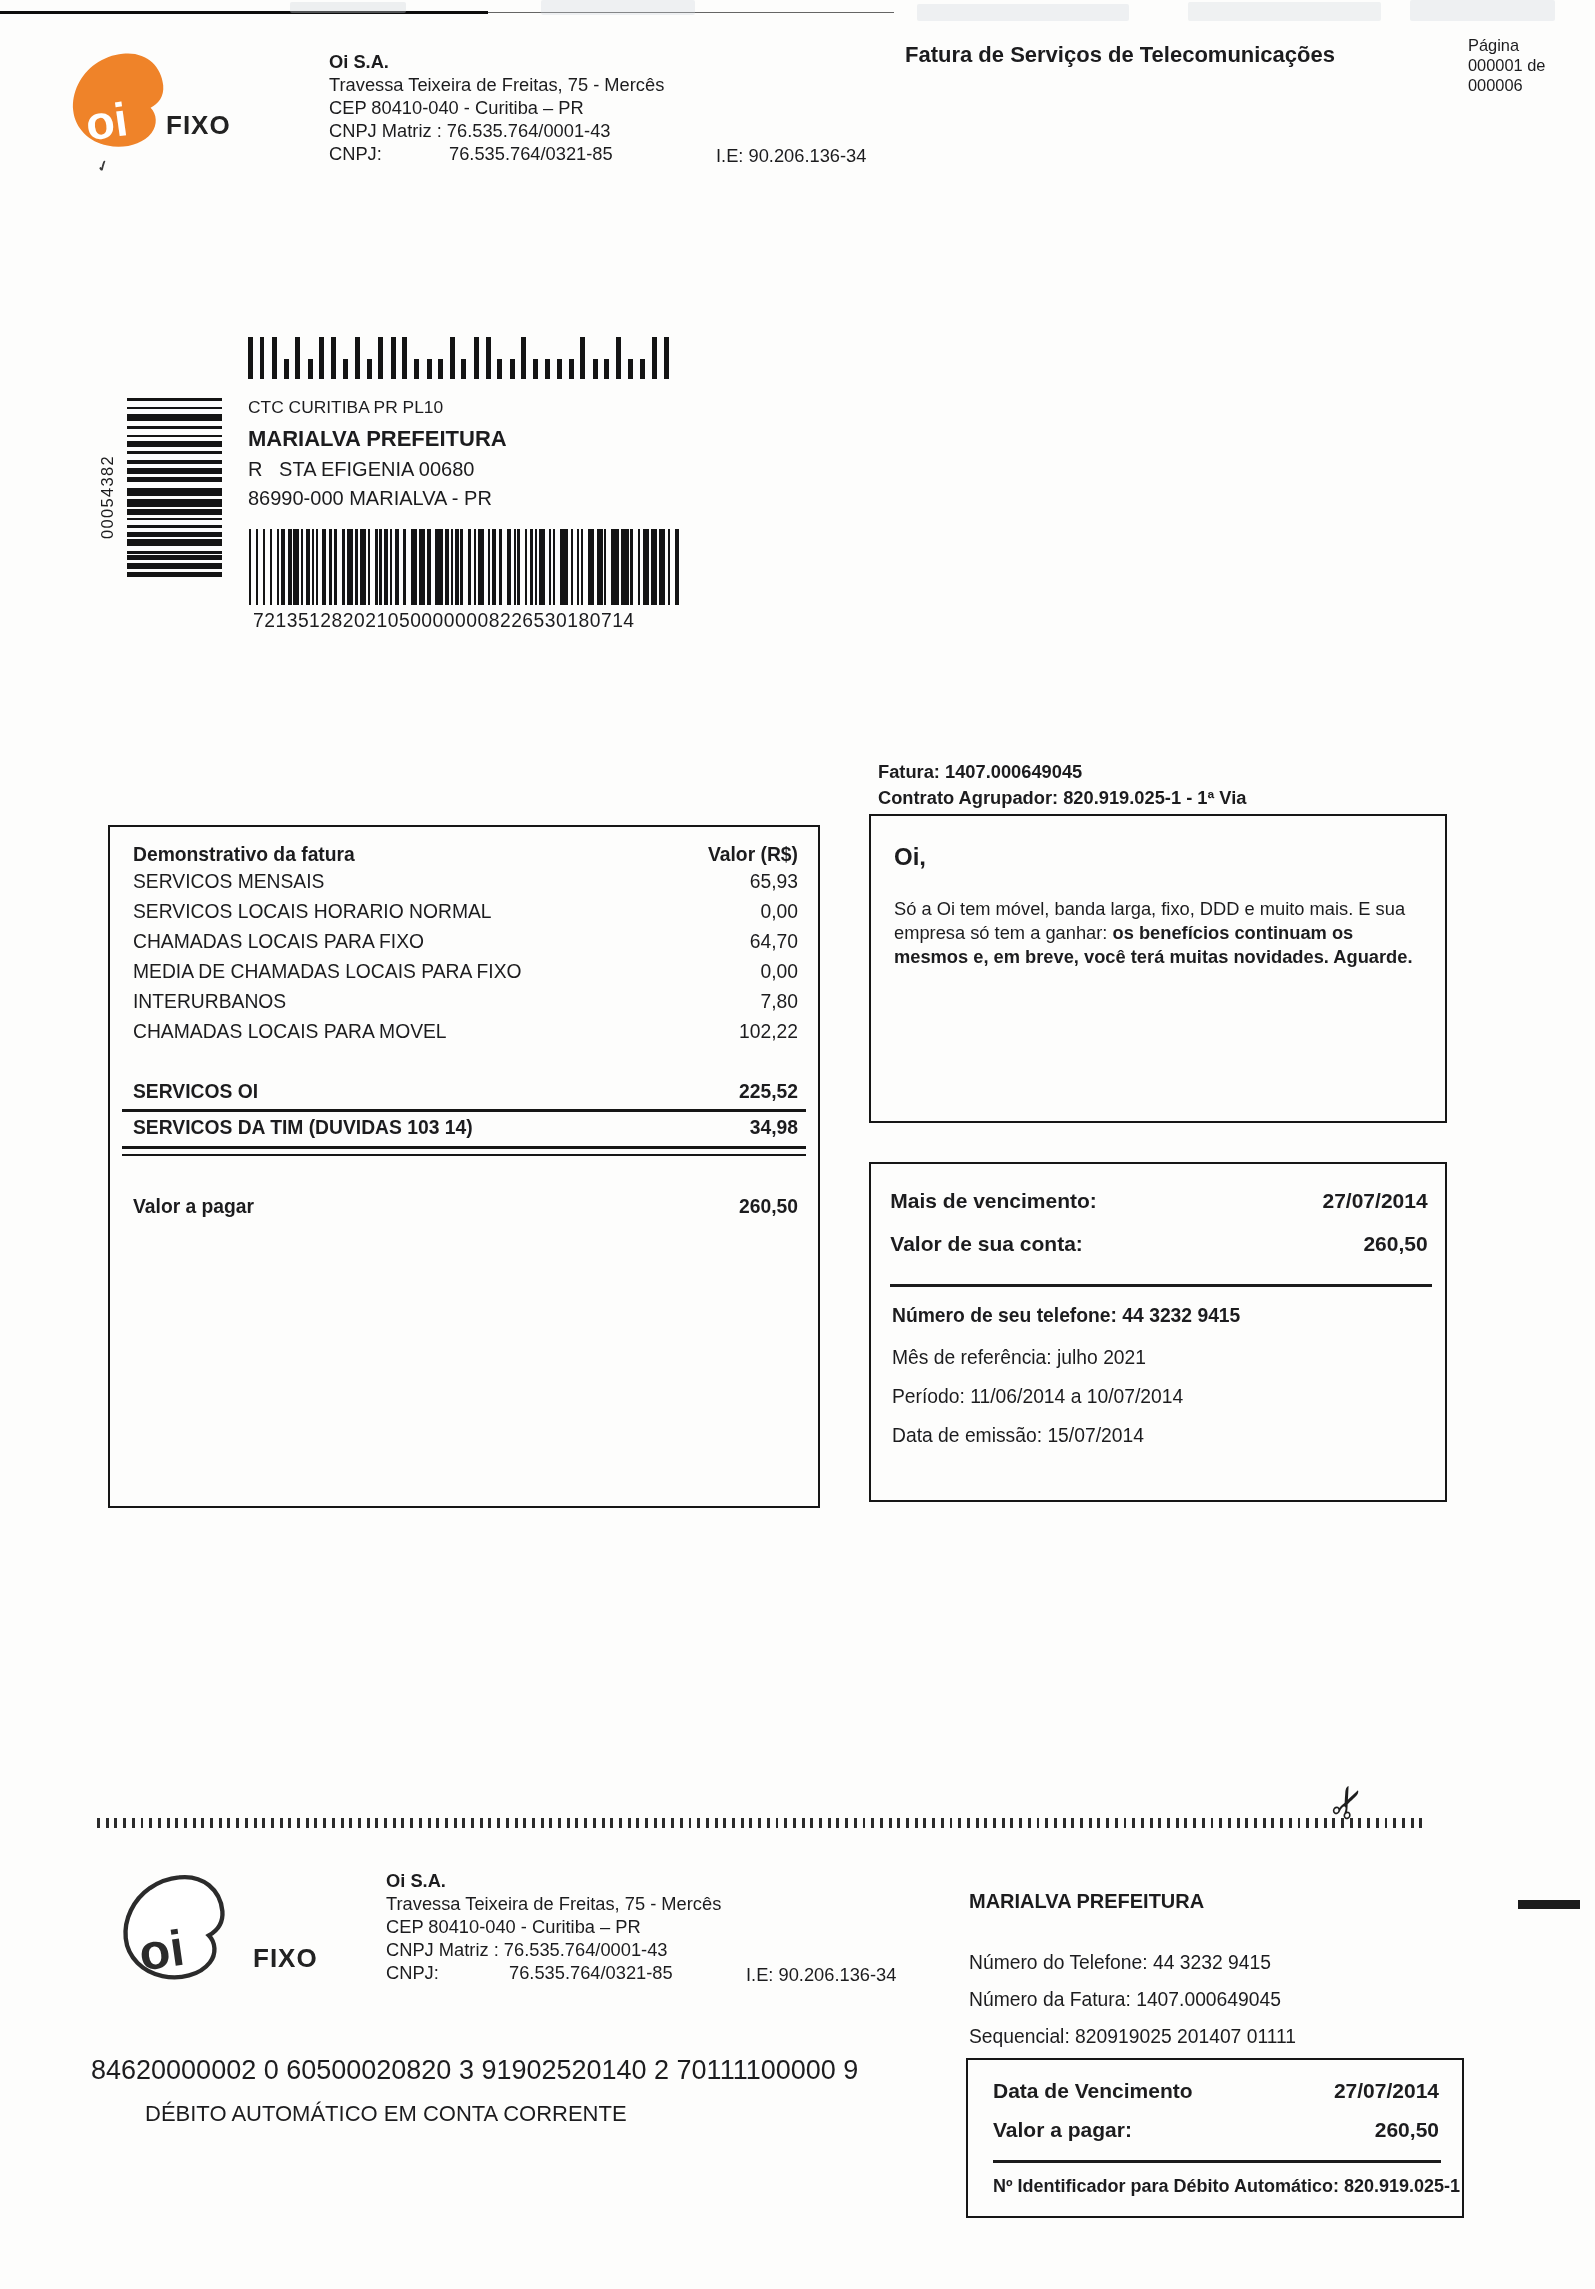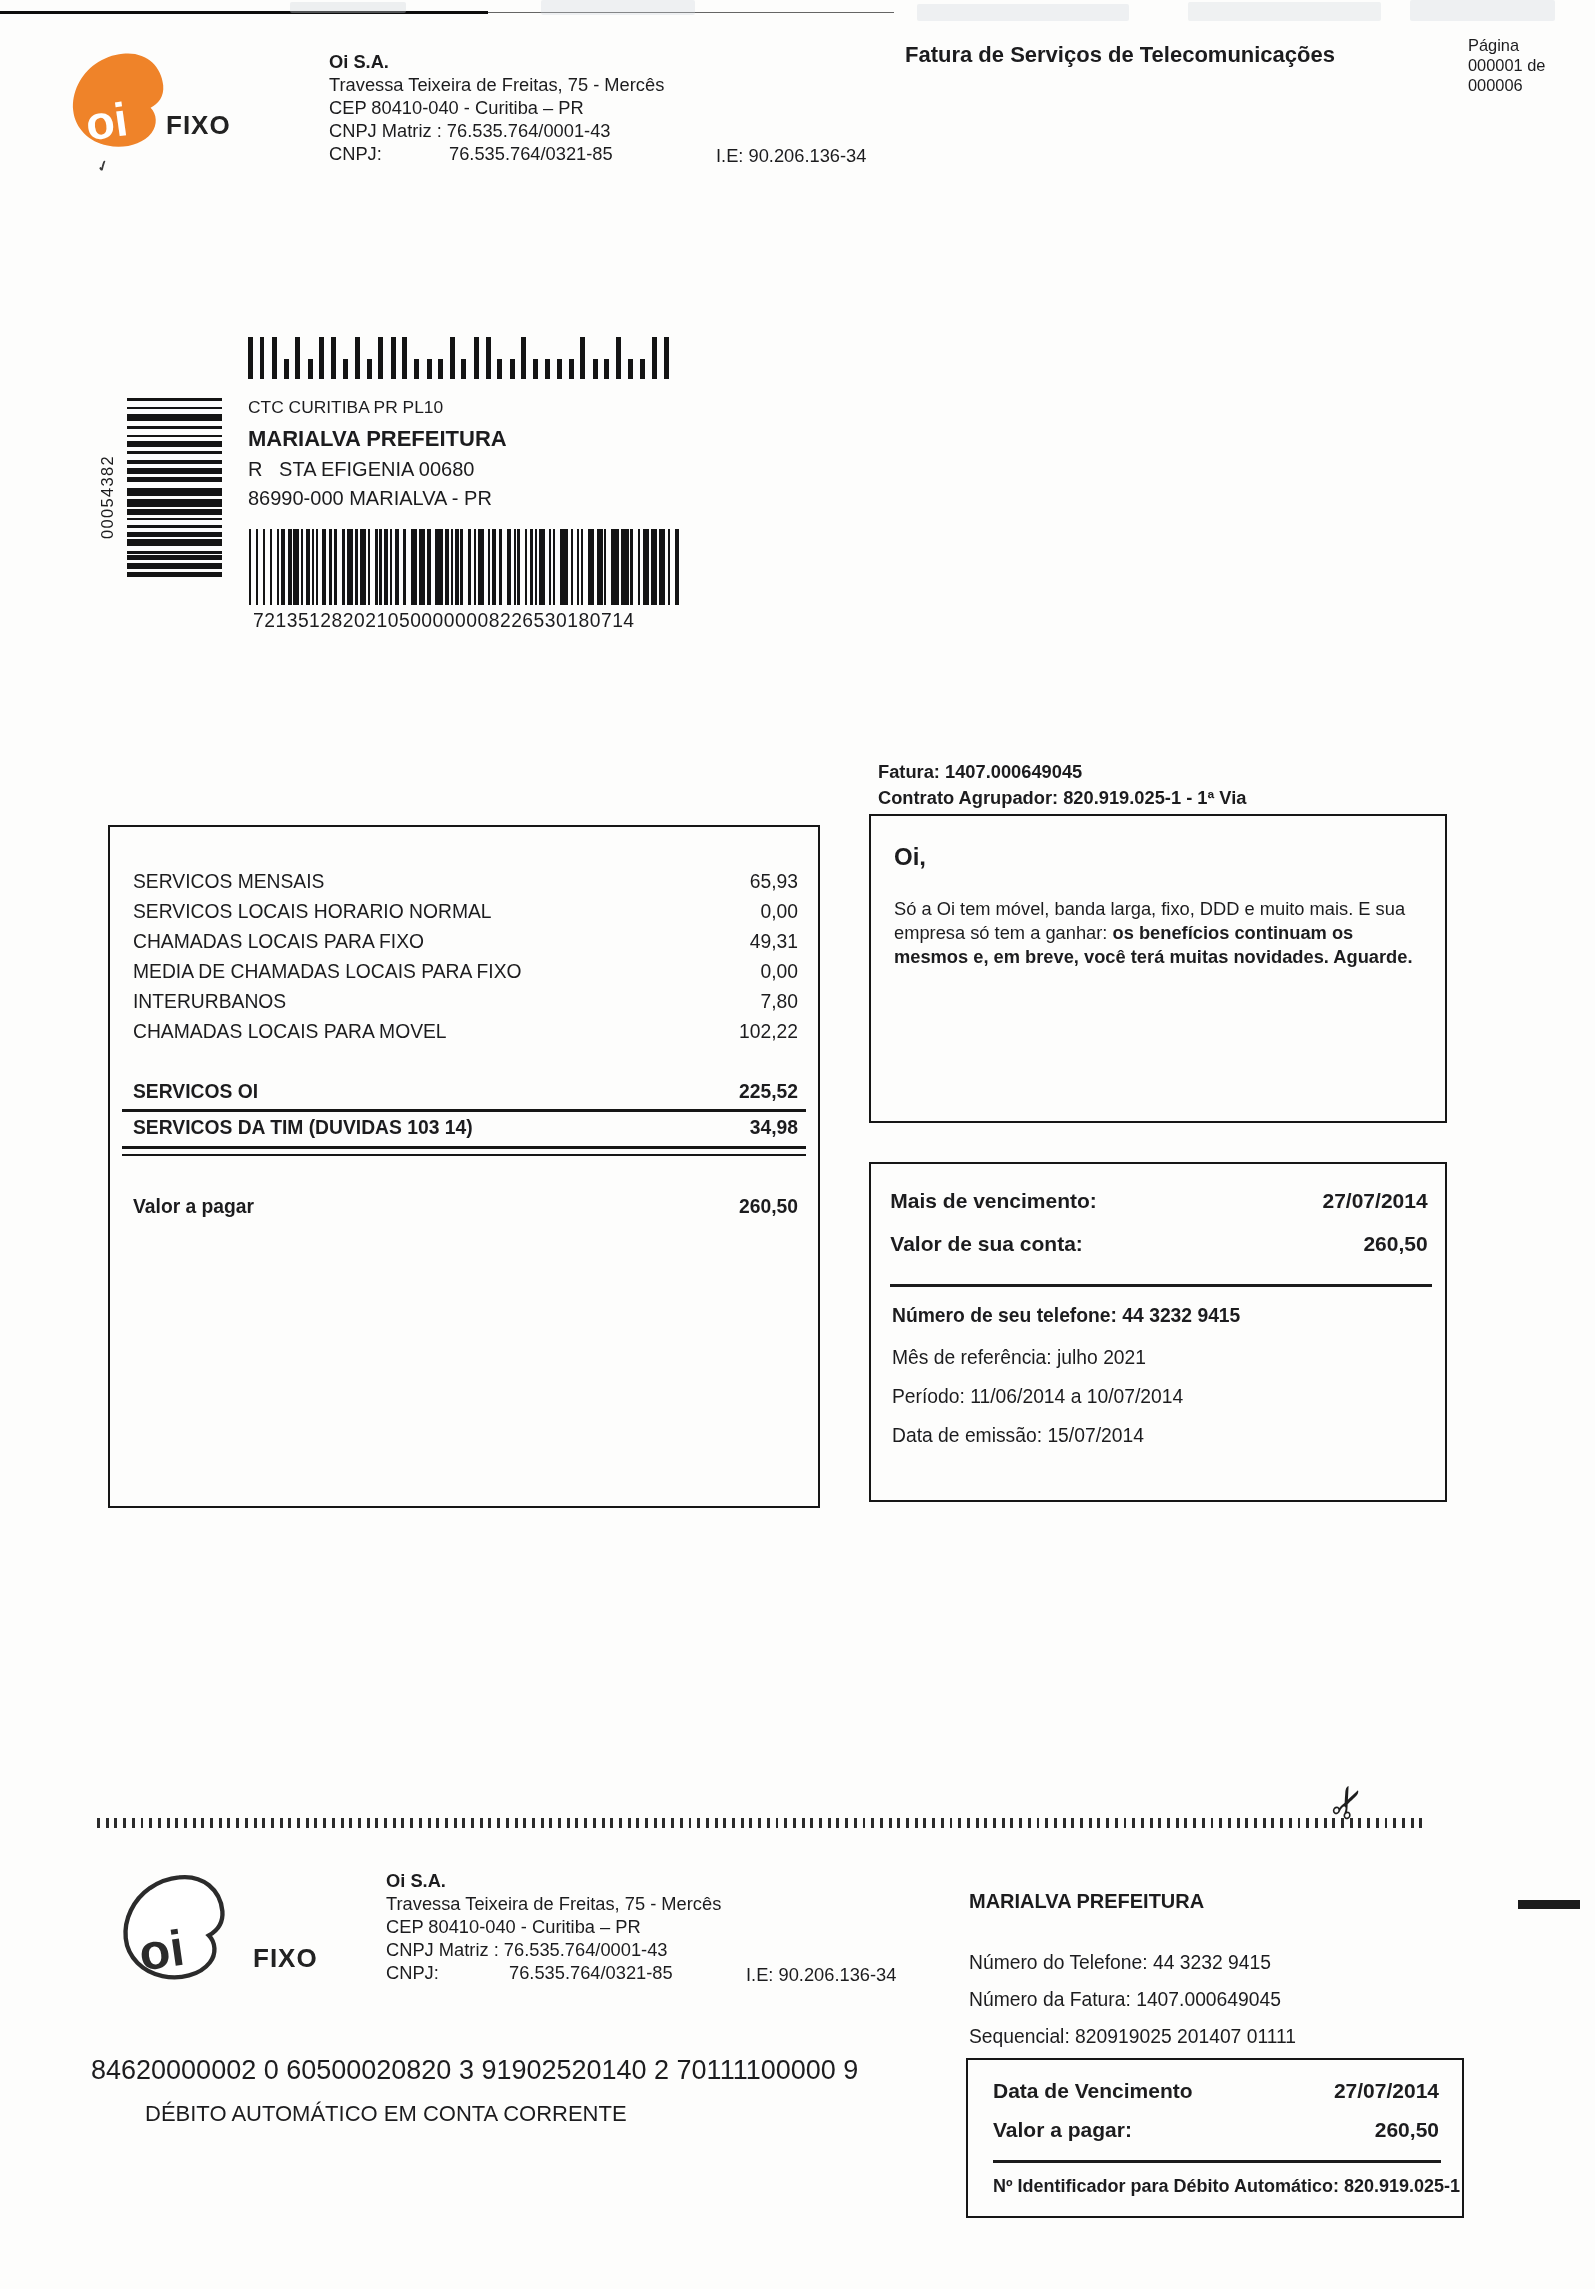--- a/index.html
+++ b/index.html
@@ -206,23 +206,27 @@
       <i style="left:410px;width:5.8px"></i>
       <i style="left:419px;width:1.9px"></i>
       <i style="left:426px;width:3.9px"></i>
     </div>
   <div class="abs" style="left:253px;top:610px;font-size:19.3px;letter-spacing:0.5px;">7213512820210500000008226530180714</div>
 
   <div class="abs b" style="left:878px;top:761px;font-size:18.3px;">Fatura: 1407.000649045</div>
   <div class="abs b" style="left:878px;top:787px;font-size:18.3px;">Contrato Agrupador: 820.919.025-1 - 1ª Via</div>
 
   <div class="abs box" style="left:108px;top:825px;width:708px;height:679px;">
+    <div class="rowline b" style="top:17.4px;">
+      <span>Demonstrativo da fatura</span>
+      <span class="val">Valor (R$)</span>
+    </div>
     <div class="rowline" style="top:44px;"><span>SERVICOS MENSAIS</span><span class="val">65,93</span></div>
     <div class="rowline" style="top:74px;"><span>SERVICOS LOCAIS HORARIO NORMAL</span><span class="val">0,00</span></div>
-    <div class="rowline" style="top:104px;"><span>CHAMADAS LOCAIS PARA FIXO</span><span class="val">49,31</span></div>
+    <div class="rowline" style="top:104px;"><span>CHAMADAS LOCAIS PARA FIXO</span><span class="val">64,70</span></div>
     <div class="rowline" style="top:134px;"><span>MEDIA DE CHAMADAS LOCAIS PARA FIXO</span><span class="val">0,00</span></div>
     <div class="rowline" style="top:164px;"><span>INTERURBANOS</span><span class="val">7,80</span></div>
     <div class="rowline" style="top:194px;"><span>CHAMADAS LOCAIS PARA MOVEL</span><span class="val">102,22</span></div>
     <div class="rowline b" style="top:254px;"><span>SERVICOS OI</span><span class="val">225,52</span></div>
     <div class="rule" style="top:282px;"></div>
     <div class="rowline b" style="top:290px;"><span>SERVICOS DA TIM (DUVIDAS 103 14)</span><span class="val">34,98</span></div>
     <div class="rule" style="top:319px;"></div>
     <div class="rule" style="top:327px;height:1.9px;"></div>
     <div class="rowline b" style="top:369px;"><span>Valor a pagar</span><span class="val">260,50</span></div>
   </div>

